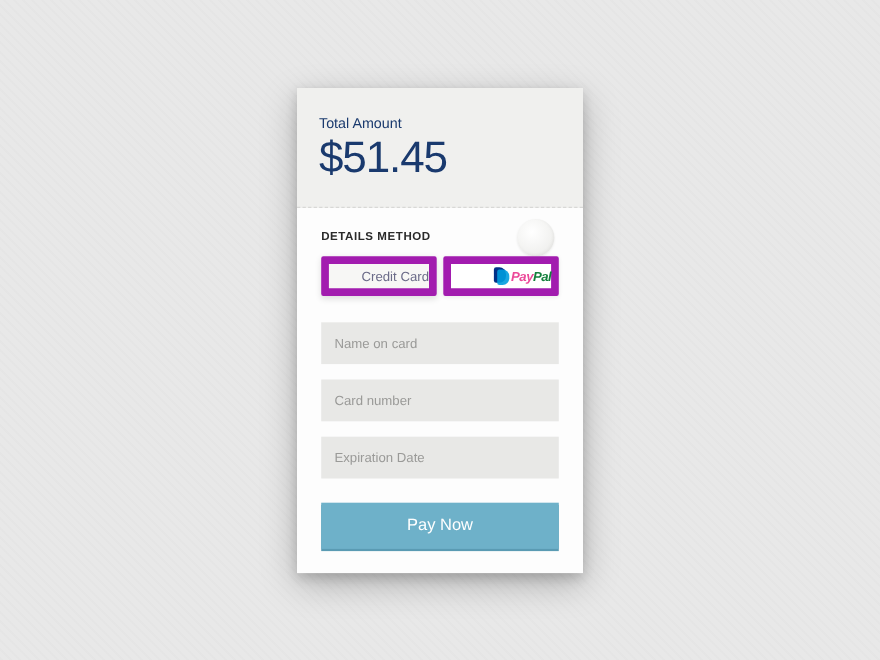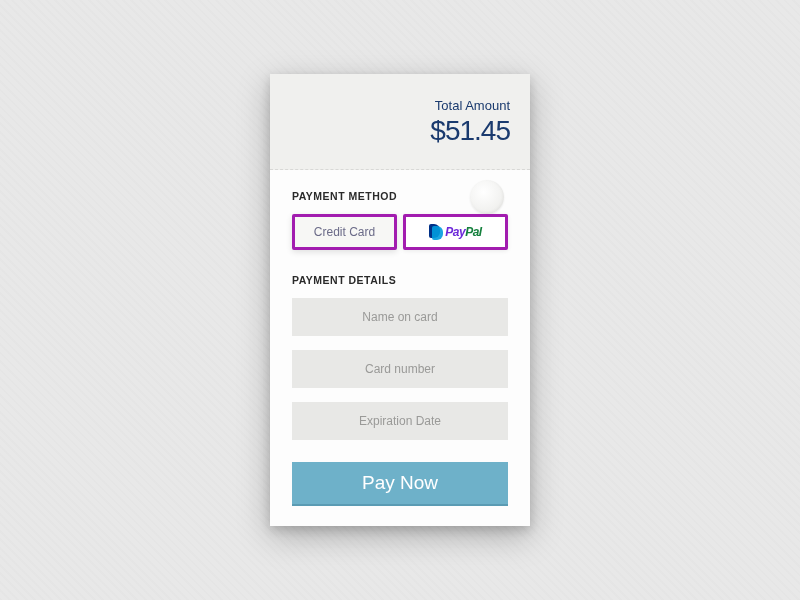--- a/index.html
+++ b/index.html
@@ -21,32 +21,32 @@
     .card {
       width: 260px;
       background: #fdfdfd;
       box-shadow: 0 10px 30px rgba(0,0,0,0.25), 0 4px 10px rgba(0,0,0,0.15);
       display: flex;
       flex-direction: column;
     }
     .header {
       background: #f0f0ee;
       padding: 24px 20px 22px;
-      text-align: right;
+      text-align: left;
       border-bottom: 1px dashed #d8d8d6;
     }
     .header-label {
       color: #1a3a6e;
       font-size: 13px;
       font-weight: 400;
       margin-bottom: 2px;
     }
     .header-amount {
       color: #1a3a6e;
-      font-size: 28px;
+      font-size: 40px;
       font-weight: 300;
       letter-spacing: -1px;
     }
     .body {
       padding: 20px 22px 22px;
       position: relative;
     }
     .section-label {
       font-size: 10.5px;
       font-weight: 600;
@@ -57,25 +57,25 @@
     .method-row {
       display: flex;
       gap: 6px;
       margin-bottom: 24px;
       position: relative;
     }
     .method-tab {
       flex: 1;
       height: 36px;
       background: #fff;
-      border: 3px solid #a21caf;
+      border: 7px solid #a21caf;
       border-radius: 2px;
       display: flex;
       align-items: center;
-      justify-content: center;
+      justify-content: flex-end;
       font-size: 12px;
       color: #888;
       cursor: pointer;
       box-shadow: 0 1px 4px rgba(0,0,0,0.08);
     }
     .method-tab.active {
       background: #f7f7f5;
       color: #6b6b88;
       box-shadow: 0 2px 6px rgba(0,0,0,0.12);
     }
@@ -107,21 +107,21 @@
       left: 3px;
       top: 2px;
       opacity: 0.9;
     }
     .paypal-text {
       font-size: 12px;
       font-style: italic;
       font-weight: 700;
       letter-spacing: -0.5px;
     }
-    .paypal-text .pay { color: #6d28d9; }
+    .paypal-text .pay { color: #ec4899; }
     .paypal-text .pal { color: #15803d; }
     .loading-circle {
       position: absolute;
       top: 10px;
       right: 26px;
       width: 34px;
       height: 34px;
       border-radius: 50%;
       background: radial-gradient(circle at 40% 35%, #fff, #f0f0ee 70%);
       box-shadow: inset -1px -1px 3px rgba(0,0,0,0.05), 0 1px 2px rgba(0,0,0,0.08);
@@ -130,75 +130,73 @@
       width: 100%;
       height: 38px;
       background: #e8e8e6;
       border: none;
       padding: 0 12px;
       font-size: 12px;
       color: #888;
       margin-bottom: 14px;
       font-family: inherit;
       outline: none;
-      text-align: center;
     }
     .field::placeholder {
       color: #9a9a98;
     }
     .field-row {
       display: flex;
       gap: 16px;
     }
     .field-row .field {
       flex: 1;
       min-width: 0;
     }
     .pay-button {
       width: 100%;
       height: 42px;
       background: #6eb1c9;
       color: #fff;
       border: none;
-      font-size: 19px;
+      font-size: 15px;
       font-weight: 400;
       cursor: pointer;
       margin-top: 8px;
       box-shadow: 0 2px 0 #5a9bb3;
       font-family: inherit;
     }
   </style>
 </head>
 <body>
 
 <div class="card">
   <div class="header">
     <div class="header-label">Total Amount</div>
     <div class="header-amount">$51.45</div>
   </div>
   <div class="body">
     <div class="loading-circle"></div>
 
-    <div class="section-label">PAYMENT METHOD</div>
+    <div class="section-label">DETAILS METHOD</div>
     <div class="method-row">
       <div class="method-tab active">
         <span>Credit Card</span>
       </div>
       <div class="method-tab">
         <span class="paypal-logo">
           <span class="paypal-p">
             <span class="paypal-p-back"></span>
             <span class="paypal-p-front"></span>
           </span>
           <span class="paypal-text"><span class="pay">Pay</span><span class="pal">Pal</span></span>
         </span>
       </div>
     </div>
 
-    <div class="section-label">PAYMENT DETAILS</div>
     <input class="field" type="text" placeholder="Name on card" style="">
     <input class="field" type="text" placeholder="Card number" style="">
     <div class="field-row">
       <input class="field" type="text" placeholder="Expiration Date" style="">
     </div>
 
     <button class="pay-button">Pay Now</button>
   </div>
 </div>
 

